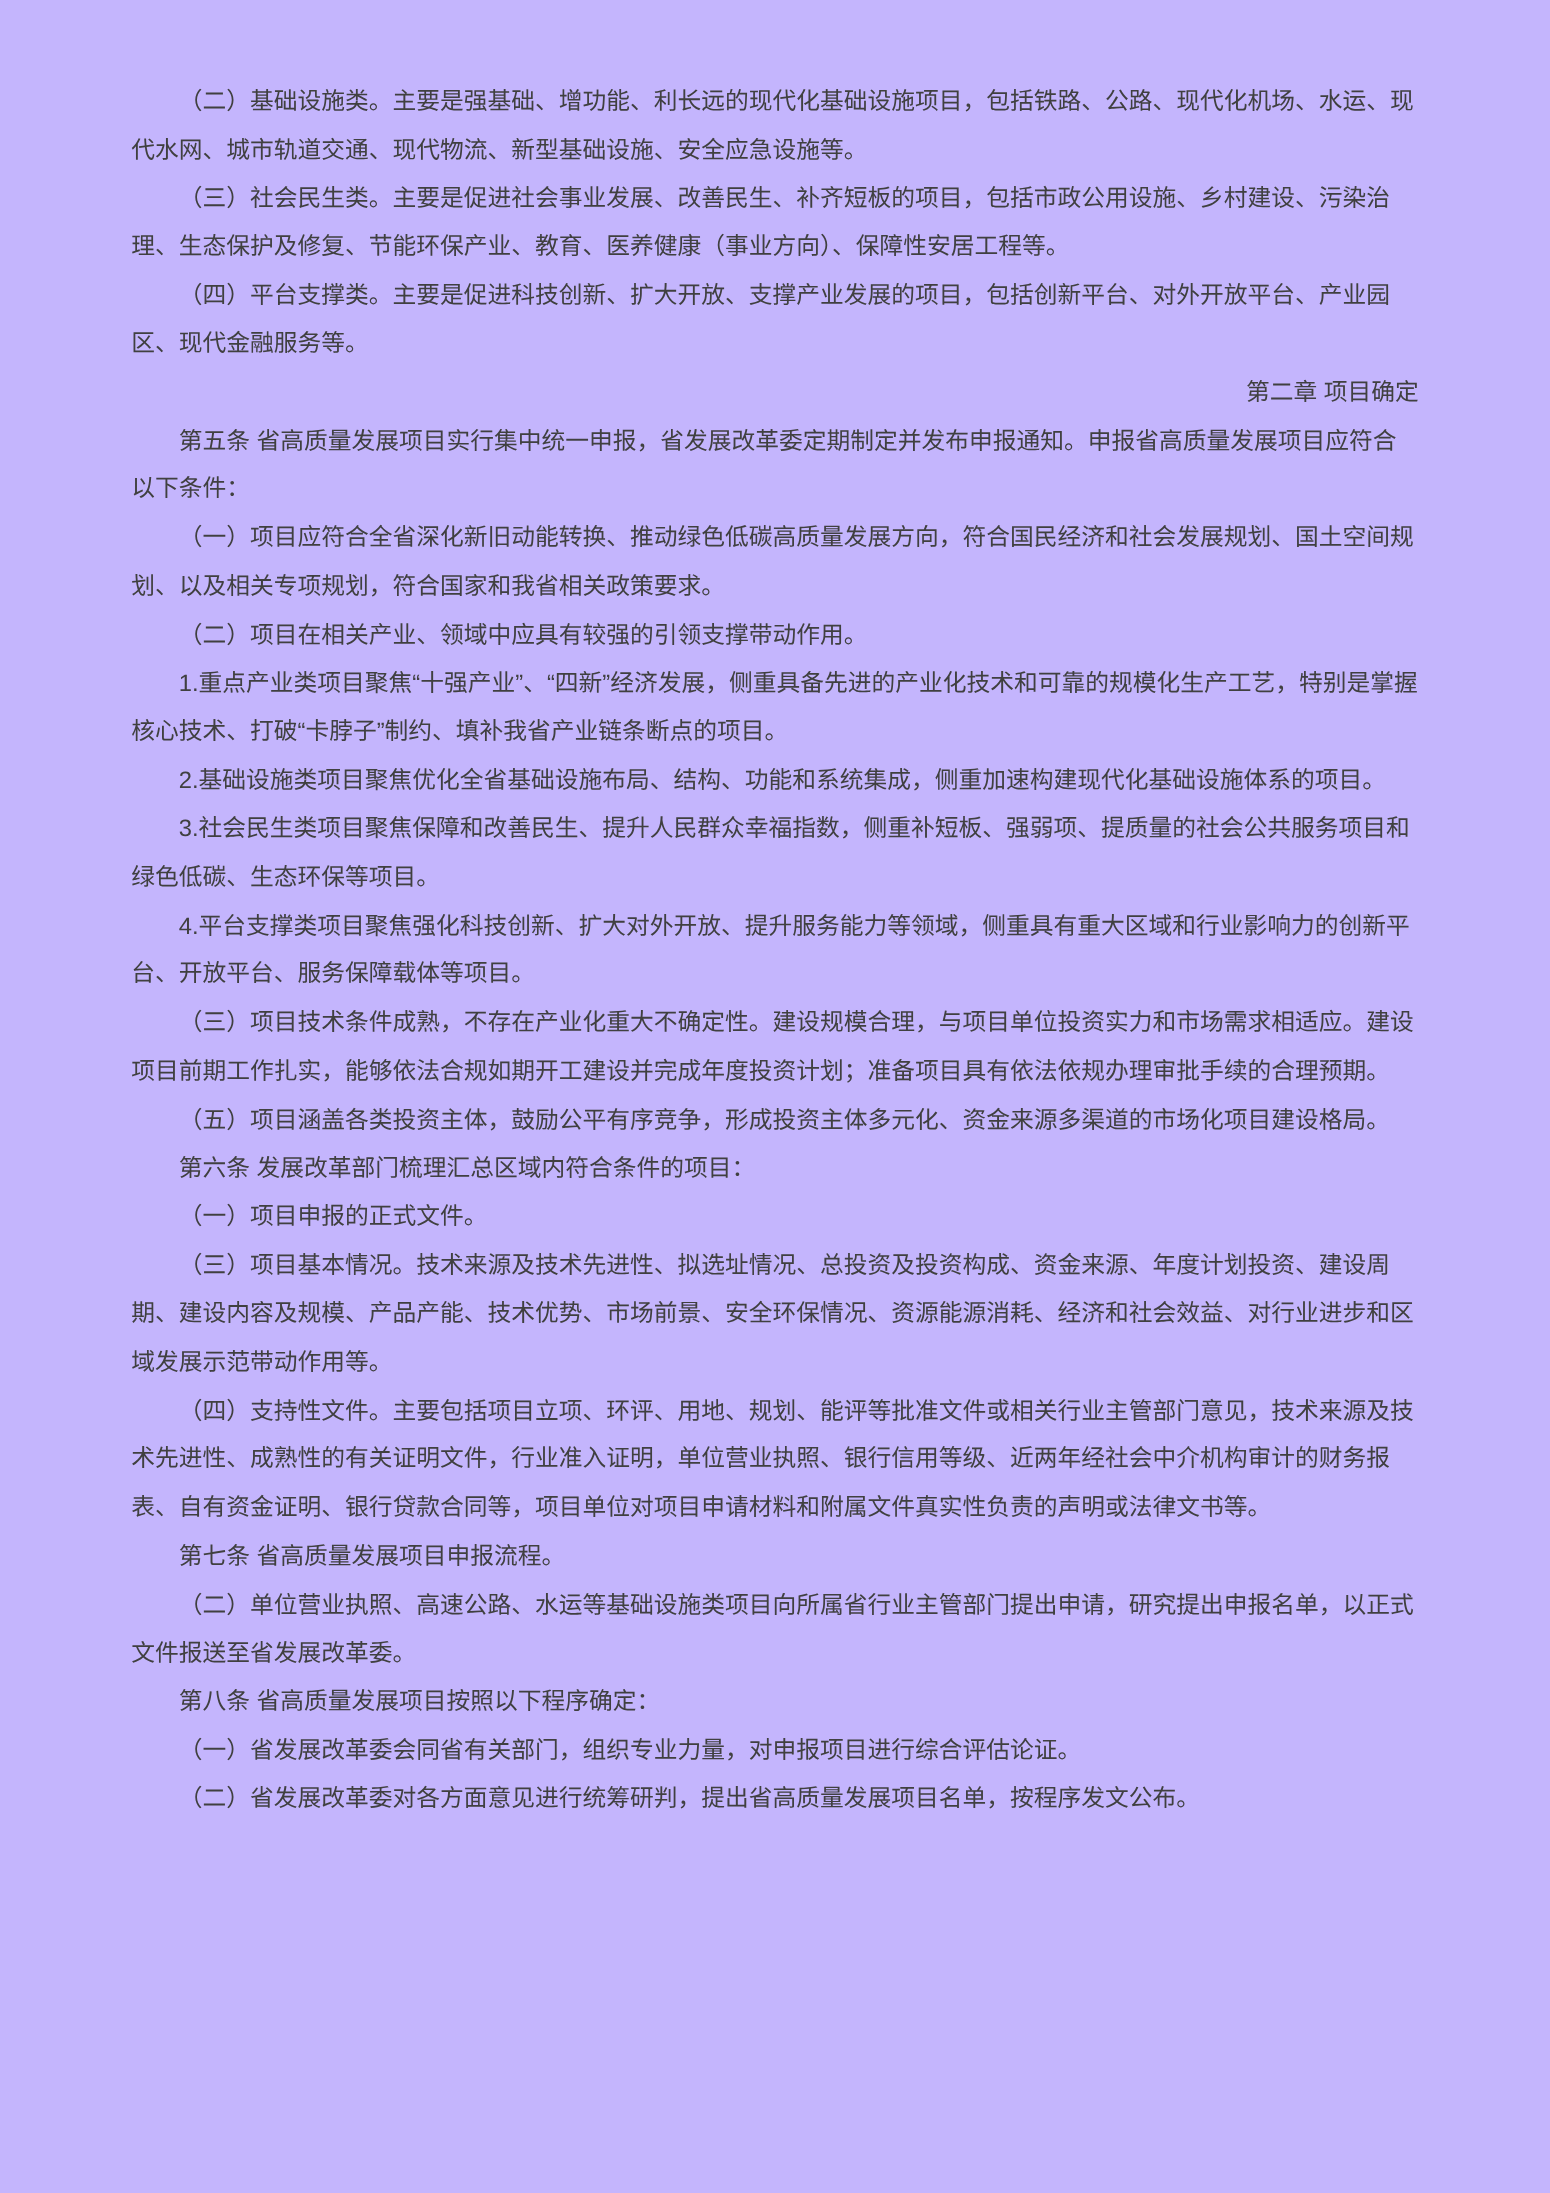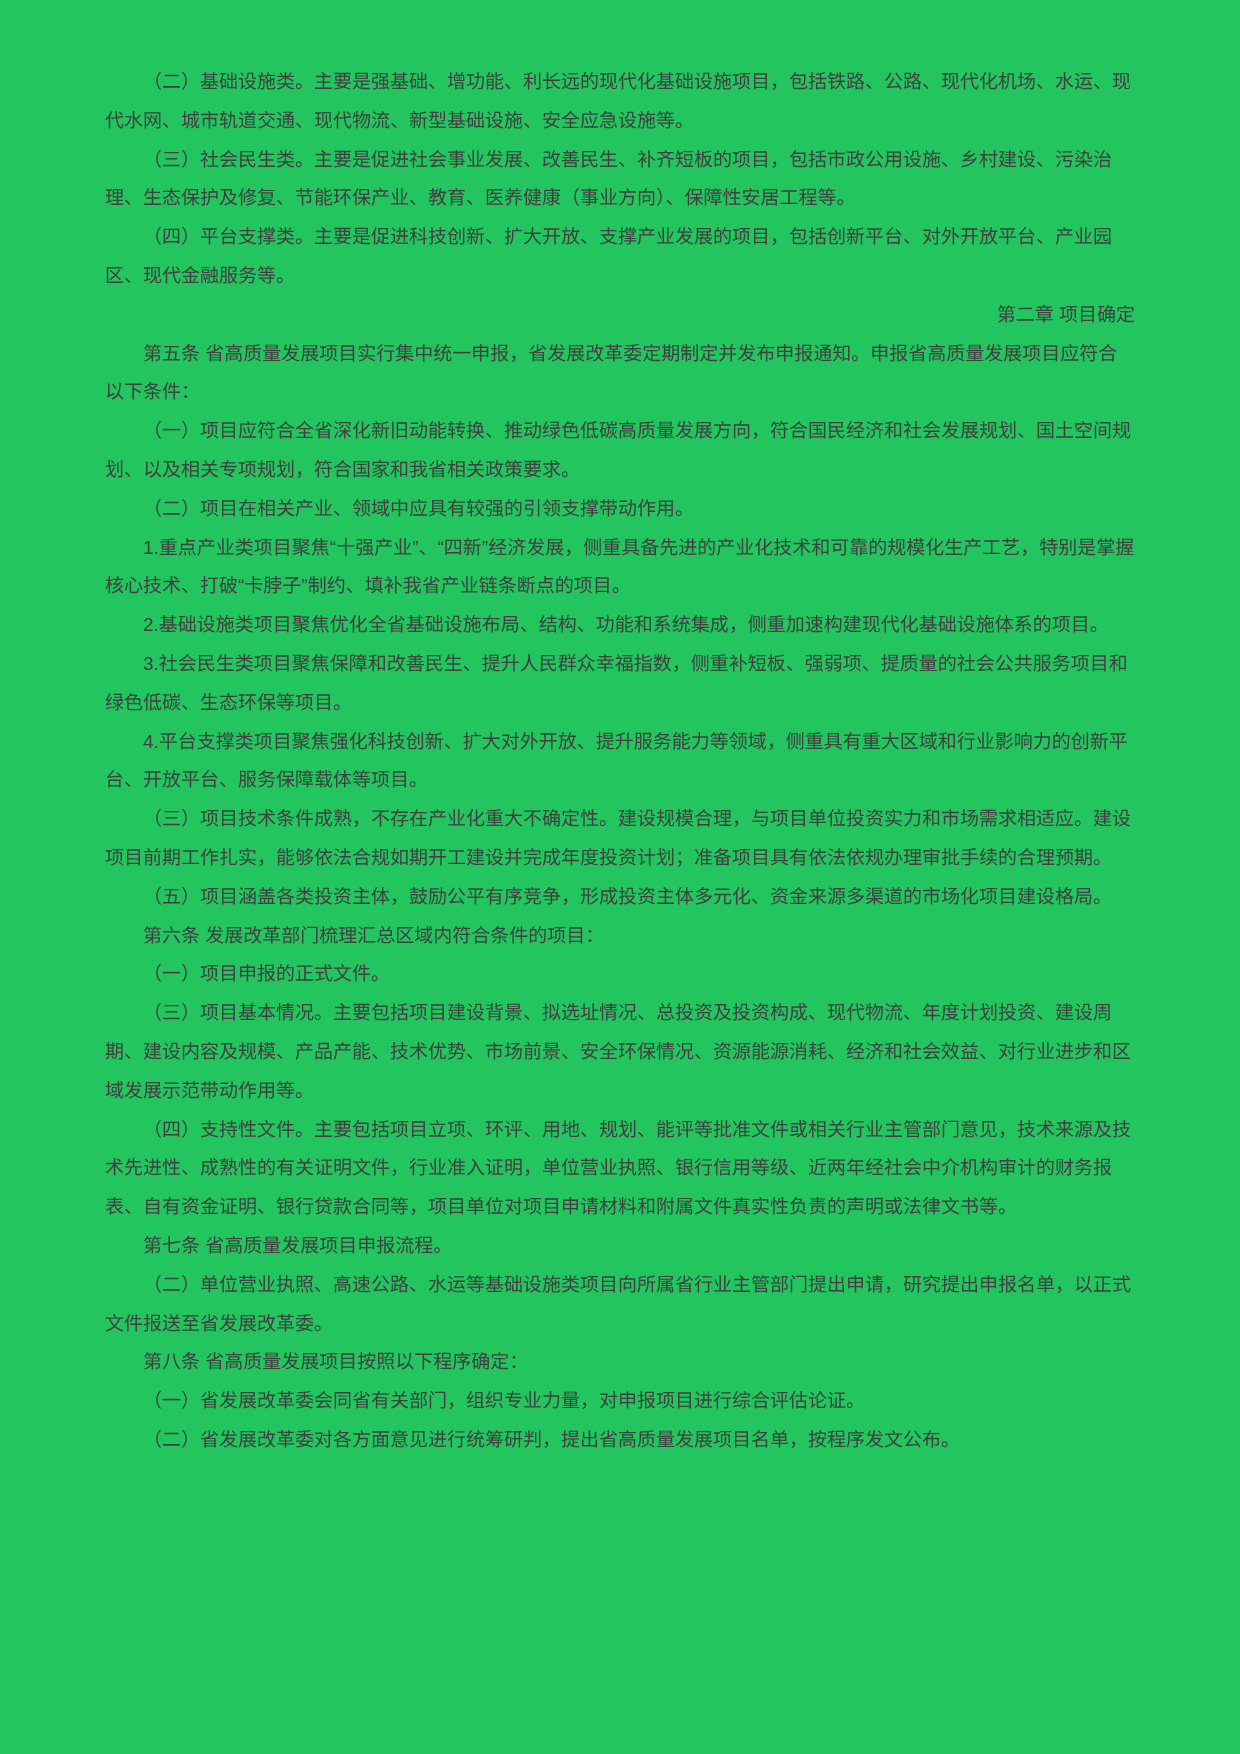--- a/index.html
+++ b/index.html
@@ -10,21 +10,21 @@
   body {
     width: 1240px;
     height: 1754px;
     overflow: hidden;
   }
   .document-page {
     box-sizing: border-box;
     width: 1240px;
     min-height: 1754px;
     padding: 63px 105px 40px 105px;
-    background: #22c55e;
+    background: #c4b5fd;
     color: #404040;
     font-family: "Liberation Sans", "DejaVu Sans", sans-serif;
     font-size: 19px;
     line-height: 38.8px;
     text-align: left;
   }
   .body-paragraph {
     margin: 0;
     padding: 0;
     text-indent: 2em;
@@ -49,20 +49,20 @@
   <p class="body-paragraph">（一）项目应符合全省深化新旧动能转换、推动绿色低碳高质量发展方向，符合国民经济和社会发展规划、国土空间规划、以及相关专项规划，符合国家和我省相关政策要求。</p>
   <p class="body-paragraph">（二）项目在相关产业、领域中应具有较强的引领支撑带动作用。</p>
   <p class="body-paragraph">1.重点产业类项目聚焦“十强产业”、“四新”经济发展，侧重具备先进的产业化技术和可靠的规模化生产工艺，特别是掌握核心技术、打破“卡脖子”制约、填补我省产业链条断点的项目。</p>
   <p class="body-paragraph">2.基础设施类项目聚焦优化全省基础设施布局、结构、功能和系统集成，侧重加速构建现代化基础设施体系的项目。</p>
   <p class="body-paragraph">3.社会民生类项目聚焦保障和改善民生、提升人民群众幸福指数，侧重补短板、强弱项、提质量的社会公共服务项目和绿色低碳、生态环保等项目。</p>
   <p class="body-paragraph">4.平台支撑类项目聚焦强化科技创新、扩大对外开放、提升服务能力等领域，侧重具有重大区域和行业影响力的创新平台、开放平台、服务保障载体等项目。</p>
   <p class="body-paragraph">（三）项目技术条件成熟，不存在产业化重大不确定性。建设规模合理，与项目单位投资实力和市场需求相适应。建设项目前期工作扎实，能够依法合规如期开工建设并完成年度投资计划；准备项目具有依法依规办理审批手续的合理预期。</p>
   <p class="body-paragraph">（五）项目涵盖各类投资主体，鼓励公平有序竞争，形成投资主体多元化、资金来源多渠道的市场化项目建设格局。</p>
   <p class="body-paragraph">第六条 发展改革部门梳理汇总区域内符合条件的项目：</p>
   <p class="body-paragraph">（一）项目申报的正式文件。</p>
-  <p class="body-paragraph">（三）项目基本情况。主要包括项目建设背景、拟选址情况、总投资及投资构成、现代物流、年度计划投资、建设周期、建设内容及规模、产品产能、技术优势、市场前景、安全环保情况、资源能源消耗、经济和社会效益、对行业进步和区域发展示范带动作用等。</p>
+  <p class="body-paragraph">（三）项目基本情况。技术来源及技术先进性、拟选址情况、总投资及投资构成、资金来源、年度计划投资、建设周期、建设内容及规模、产品产能、技术优势、市场前景、安全环保情况、资源能源消耗、经济和社会效益、对行业进步和区域发展示范带动作用等。</p>
   <p class="body-paragraph">（四）支持性文件。主要包括项目立项、环评、用地、规划、能评等批准文件或相关行业主管部门意见，技术来源及技术先进性、成熟性的有关证明文件，行业准入证明，单位营业执照、银行信用等级、近两年经社会中介机构审计的财务报表、自有资金证明、银行贷款合同等，项目单位对项目申请材料和附属文件真实性负责的声明或法律文书等。</p>
   <p class="body-paragraph">第七条 省高质量发展项目申报流程。</p>
   <p class="body-paragraph">（二）单位营业执照、高速公路、水运等基础设施类项目向所属省行业主管部门提出申请，研究提出申报名单，以正式文件报送至省发展改革委。</p>
   <p class="body-paragraph">第八条 省高质量发展项目按照以下程序确定：</p>
   <p class="body-paragraph">（一）省发展改革委会同省有关部门，组织专业力量，对申报项目进行综合评估论证。</p>
   <p class="body-paragraph">（二）省发展改革委对各方面意见进行统筹研判，提出省高质量发展项目名单，按程序发文公布。</p>
 </div>
 
 </body></html>

